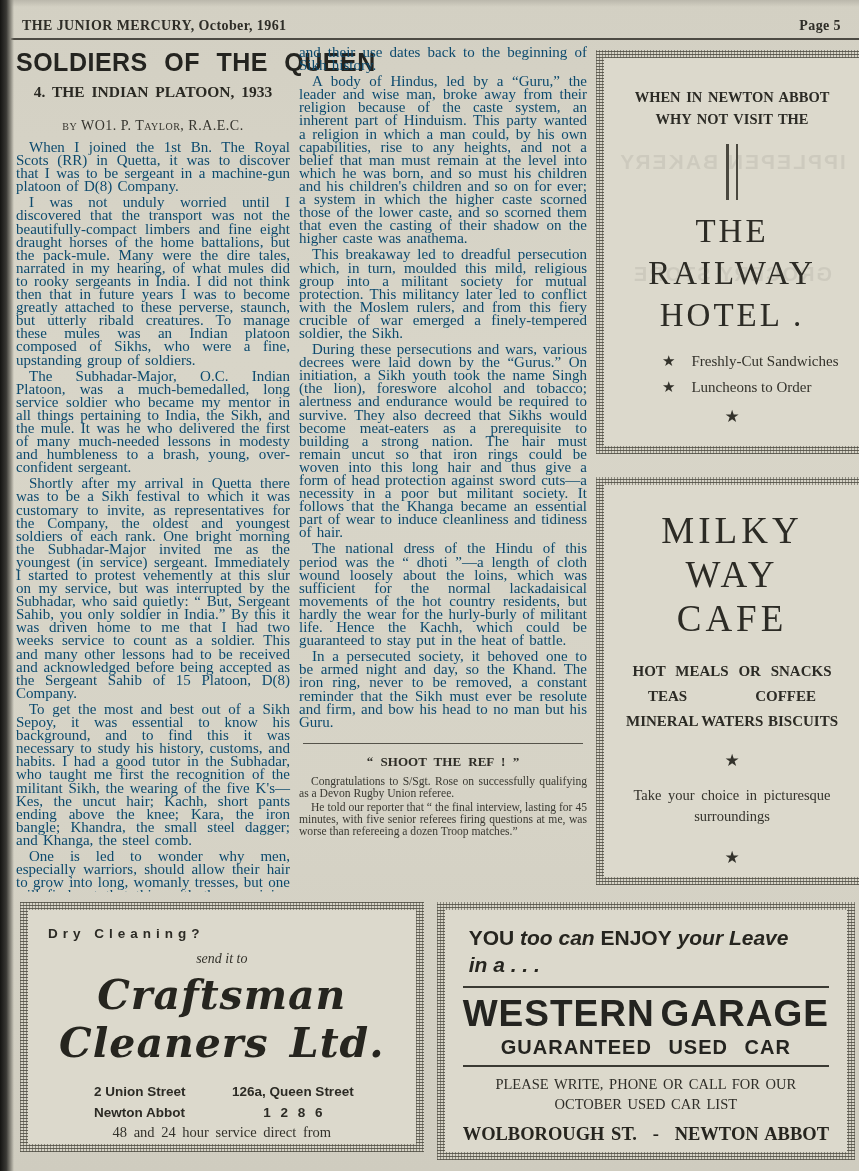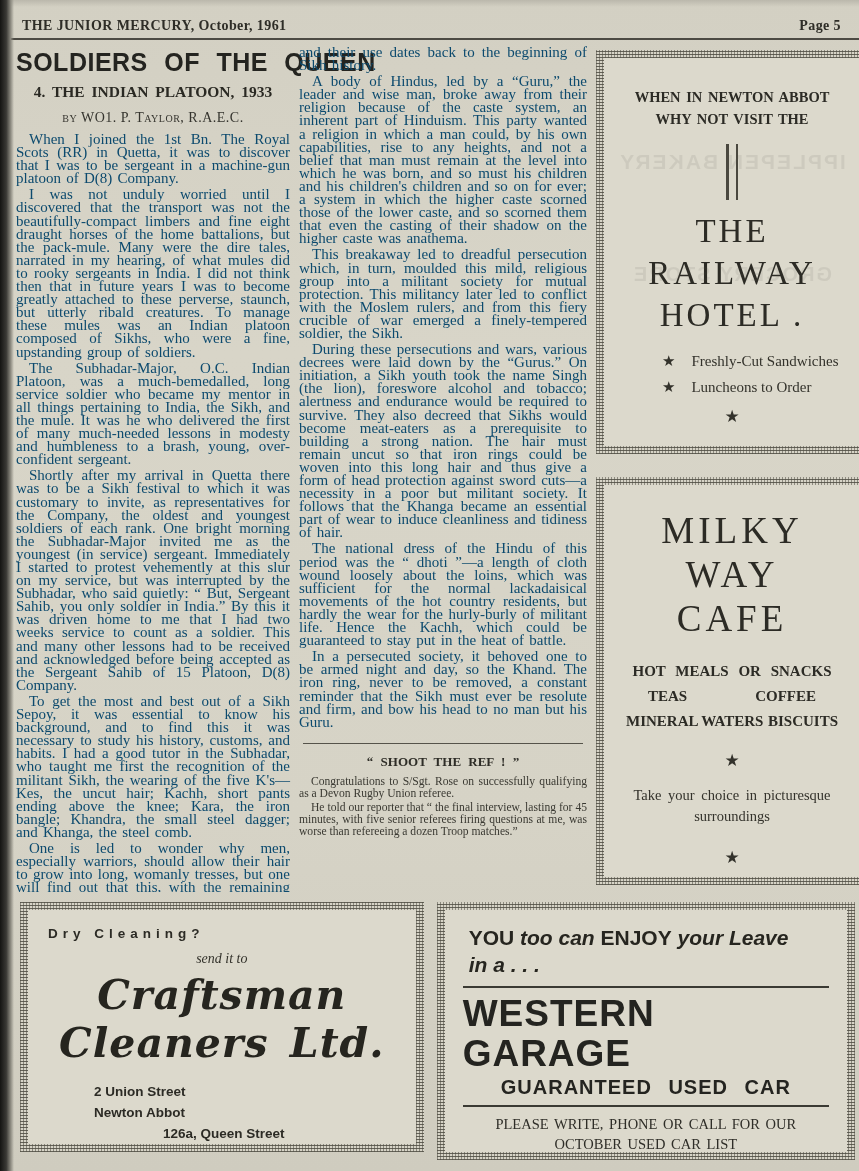--- a/index.html
+++ b/index.html
@@ -46,21 +46,21 @@
   }
 
   
   .article-title{
     font-family:"Liberation Sans","DejaVu Sans",sans-serif;
     font-weight:bold;font-size:25px;letter-spacing:.5px;word-spacing:9px;
     color:#242420;white-space:nowrap;margin:2px 0 6px 0;
   }
   .article-sub{
     text-align:center;font-weight:bold;font-size:15.5px;color:#2a2923;
-    margin:2px 0 9px 0;word-spacing:3px;
+    margin:2px 0 17px 0;word-spacing:3px;
   }
   .article-by{
     text-align:center;font-size:14px;color:#35342e;margin:0 0 7px 0;
     font-variant:small-caps;letter-spacing:.5px;
   }
   .body-copy p{
     font-size:15px;line-height:13.1px;text-align:justify;
     text-indent:13px;margin-bottom:3px;color:#0c4a6e;
     word-spacing:1.5px;
   }
@@ -123,36 +123,36 @@
   .ad-craftsman{width:409px;height:250px;padding:16px 20px 0 20px;}
   .dry-q{font-family:"Liberation Sans",sans-serif;font-weight:bold;font-size:13.5px;
     letter-spacing:5px;color:#2c2b25;}
   .send-it{text-align:center;font-style:italic;font-size:14px;margin-top:10px;color:#33322b;}
   .craftsman-name{
     text-align:center;font-style:italic;font-weight:bold;font-size:41px;
     letter-spacing:1px;word-spacing:6px;color:#26251f;margin-top:4px;
     font-family:"DejaVu Serif","Liberation Serif",serif;
   }
   .craft-addr{display:flex;justify-content:space-between;padding:0 42px 0 46px;margin-top:14px;
-    font-family:"Liberation Sans",sans-serif;font-weight:bold;font-size:13.5px;color:#2c2b25;line-height:21px;flex-direction:column;}
+    font-family:"Liberation Sans",sans-serif;font-weight:bold;font-size:13.5px;color:#2c2b25;line-height:21px;}
   .craft-addr .right{text-align:center;}
   .craft-addr .phone{word-spacing:6px;}
   .craft-for{margin:16px 0 2px 46px;font-size:14px;color:#33322b;}
   .craft-services{text-align:center;font-size:14.5px;line-height:19px;color:#33322b;word-spacing:3px;}
 
   .ad-western{width:424px;height:258px;padding:14px 18px 0 18px;}
   .west-headline{font-family:Liberation Sans, sans-serif;font-size:21px;color:#26251f;line-height:27px;padding-left:6px;}
   .west-headline .b{font-weight:bold;}
   .west-headline .i{font-style:italic;font-weight:600;}
   .west-rule{border:none;border-top:2.5px solid #3b3a33;margin:8px 0 6px 0;}
   .west-rule.thin{border-top-width:2px;margin:6px 0 7px 0;}
   .west-name{
     display:flex;justify-content:space-between;
     font-family:"Liberation Sans",sans-serif;font-weight:bold;font-size:37px;
-    color:#242420;letter-spacing:1px;line-height:40px;flex-direction:column;
+    color:#242420;letter-spacing:1px;line-height:40px;
   }
   .west-sub{
     text-align:center;font-family:"Liberation Sans",sans-serif;font-weight:bold;
     font-size:20px;letter-spacing:1px;word-spacing:10px;color:#242420;margin-top:2px;
   }
   .west-call{text-align:center;font-size:14.5px;color:#2e2d27;line-height:20px;word-spacing:2px;}
   .west-addr{display:flex;justify-content:space-between;font-weight:bold;font-size:18.5px;
     color:#26251f;margin-top:10px;word-spacing:2px;}
   .west-phone{text-align:center;font-weight:bold;font-size:12.5px;color:#2c2b25;margin-top:5px;word-spacing:3px;}
 </style>

